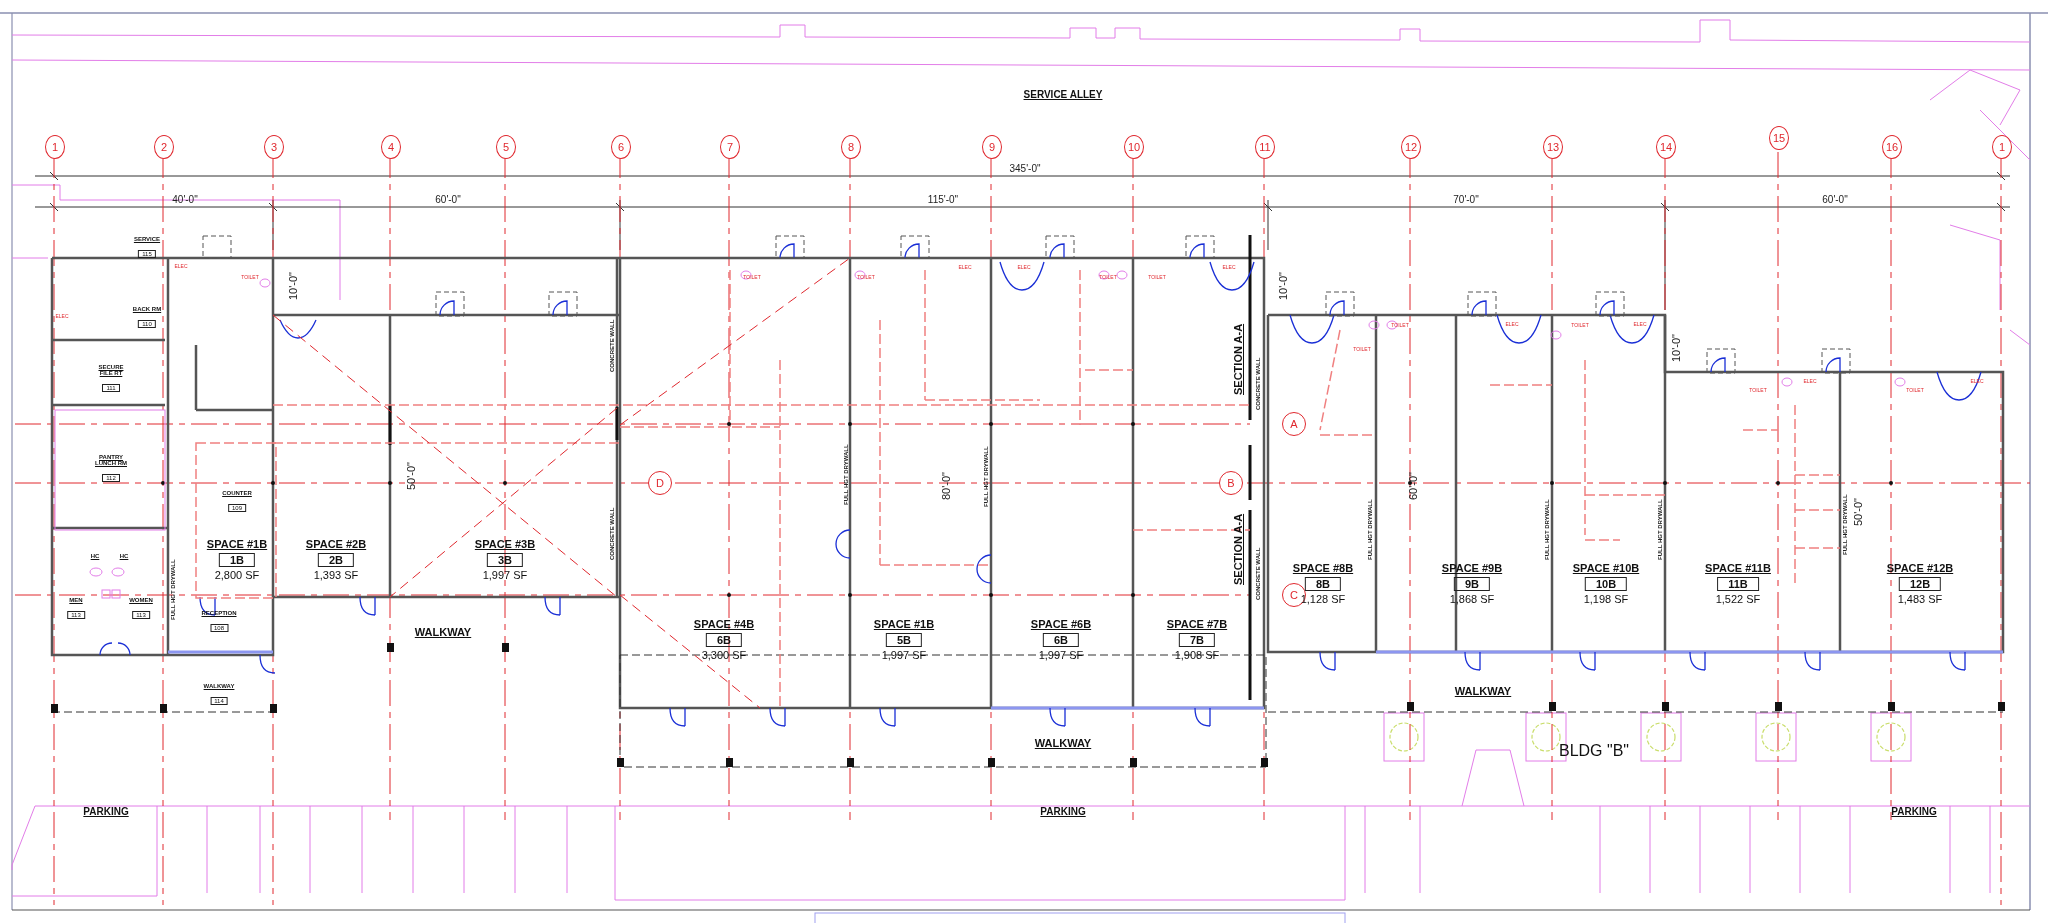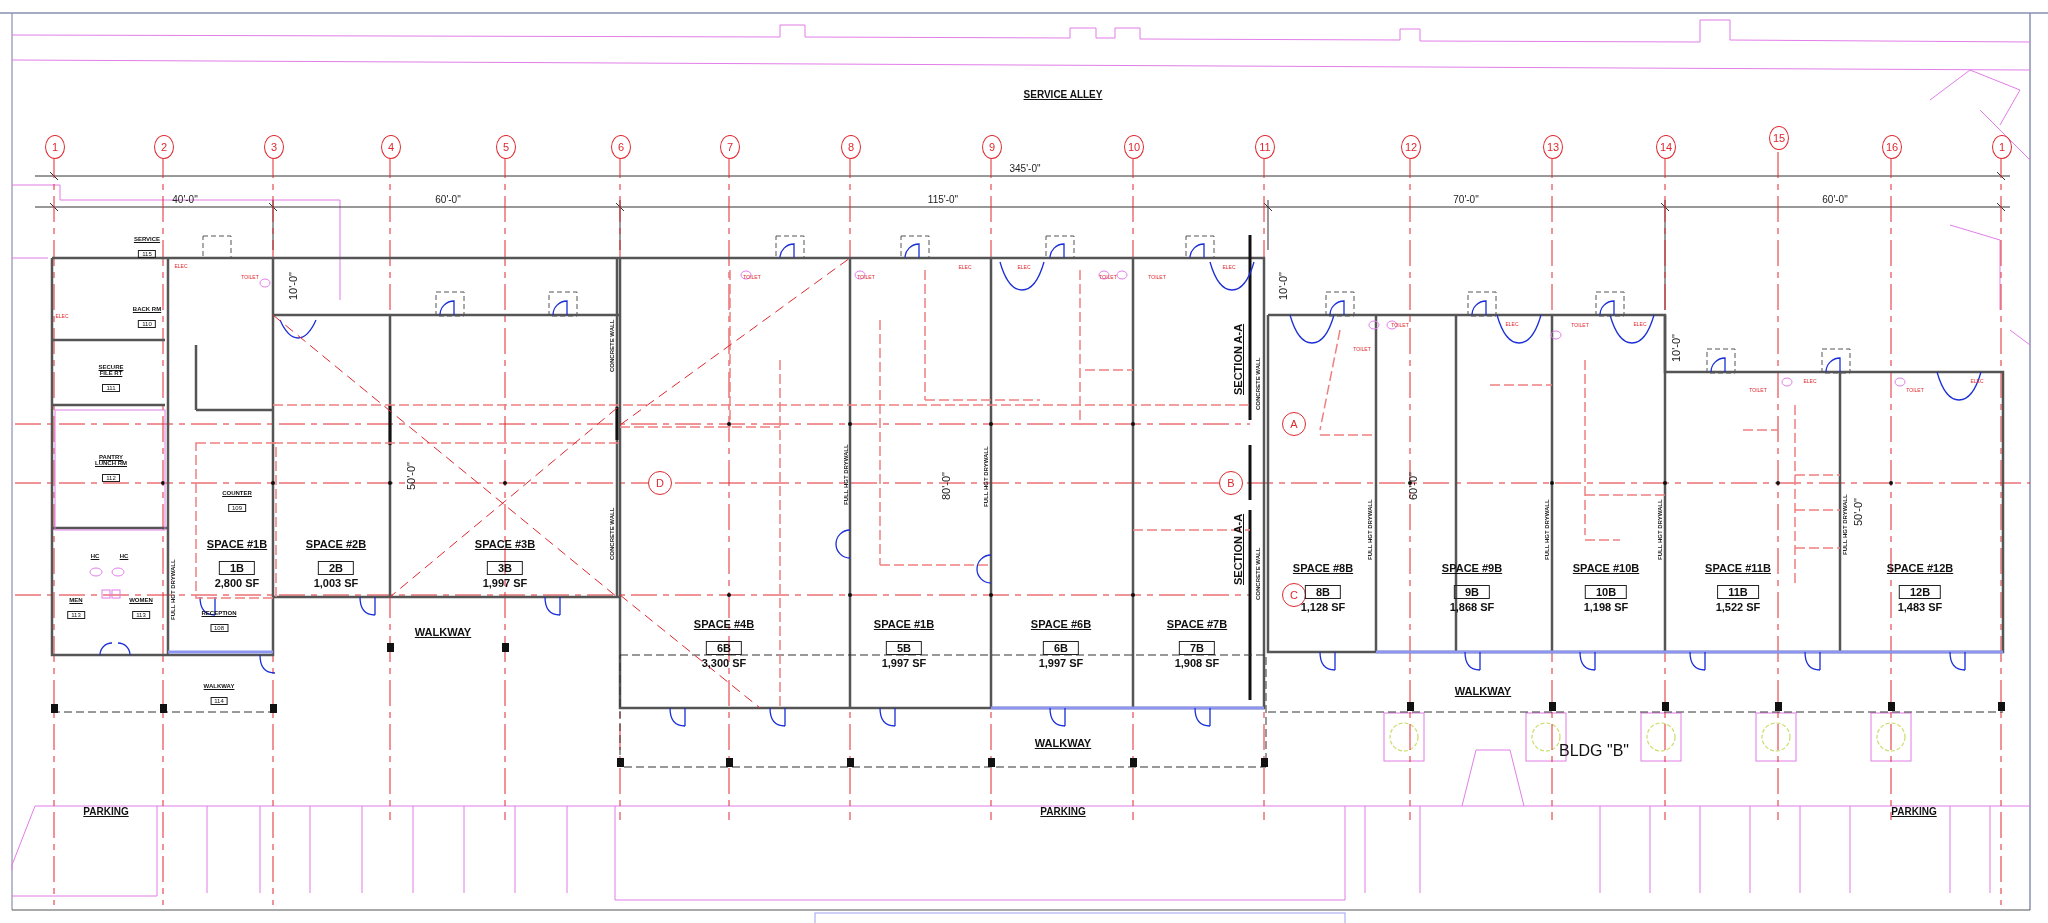--- a/index.html
+++ b/index.html
@@ -1,22 +1,22 @@
 <!DOCTYPE html>
 <html><head>
 <meta charset="utf-8">
 <style>
   html, body { margin:0; padding:0; background:#ffffff; }
   body { width:2048px; height:923px; position:relative; overflow:hidden; font-family:"Liberation Sans", sans-serif; }
   #plan { position:absolute; left:0; top:0; width:2048px; height:923px; }
   .lbl { position:absolute; transform:translate(-50%,0); text-align:center; color:#111; white-space:nowrap; }
   .lbl-u { text-decoration:underline; font-weight:bold; }
   .space-title { font-size:11px; font-weight:bold; text-decoration:underline; }
-  .space-tag { display:inline-block; border:1px solid #222; padding:0 10px; font-size:11px; font-weight:bold; margin:11px 0 2px; }
-  .space-area { font-size:11px; font-weight:bold; }
+  .space-tag { display:inline-block; border:1px solid #222; padding:0 10px; font-size:11px; font-weight:bold; margin:3px 0 2px; }
+  .space-area { font-size:11px; font-weight:normal; }
   .room-name { font-size:6px; font-weight:bold; text-decoration:underline; }
   .room-num { display:inline-block; border:1px solid #222; font-size:6px; padding:0 3px; margin-top:1px; }
   .grid-bubble { position:absolute; width:18px; height:22px; margin-left:-9px; border:1.2px solid #e0282e; border-radius:50%; color:#e0282e; font-size:11px; text-align:center; line-height:22px; background:#fff; }
   .sect-bubble { position:absolute; width:22px; height:22px; margin-left:-11px; border:1.2px solid #e0282e; border-radius:50%; color:#e0282e; font-size:11px; text-align:center; line-height:22px; background:#fff; }
   .dim { position:absolute; font-size:10px; color:#222; transform:translate(-50%,0); }
   .vtext { position:absolute; transform-origin:left top; transform:rotate(-90deg); white-space:nowrap; }
   .vsmall { font-size:6px; font-weight:bold; color:#222; }
   .vdim { font-size:11px; color:#222; }
   .vsect { font-size:11px; font-weight:bold; text-decoration:underline; color:#111; }
   .tiny-red { position:absolute; font-size:5px; color:#e0282e; transform:translate(-50%,0); }
@@ -403,21 +403,21 @@
 <div class="bldg" style="left:1594px;top:742px">BLDG "B"</div>
 
 <div class="lbl" style="left:237px;top:538px">
   <div class="space-title">SPACE #1B</div>
   <div class="space-tag">1B</div>
   <div class="space-area">2,800 SF</div>
 </div>
 <div class="lbl" style="left:336px;top:538px">
   <div class="space-title">SPACE #2B</div>
   <div class="space-tag">2B</div>
-  <div class="space-area">1,003 SF</div>
+  <div class="space-area">1,393 SF</div>
 </div>
 <div class="lbl" style="left:505px;top:538px">
   <div class="space-title">SPACE #3B</div>
   <div class="space-tag">3B</div>
   <div class="space-area">1,997 SF</div>
 </div>
 <div class="lbl" style="left:724px;top:618px">
   <div class="space-title">SPACE #4B</div>
   <div class="space-tag">6B</div>
   <div class="space-area">3,300 SF</div>

